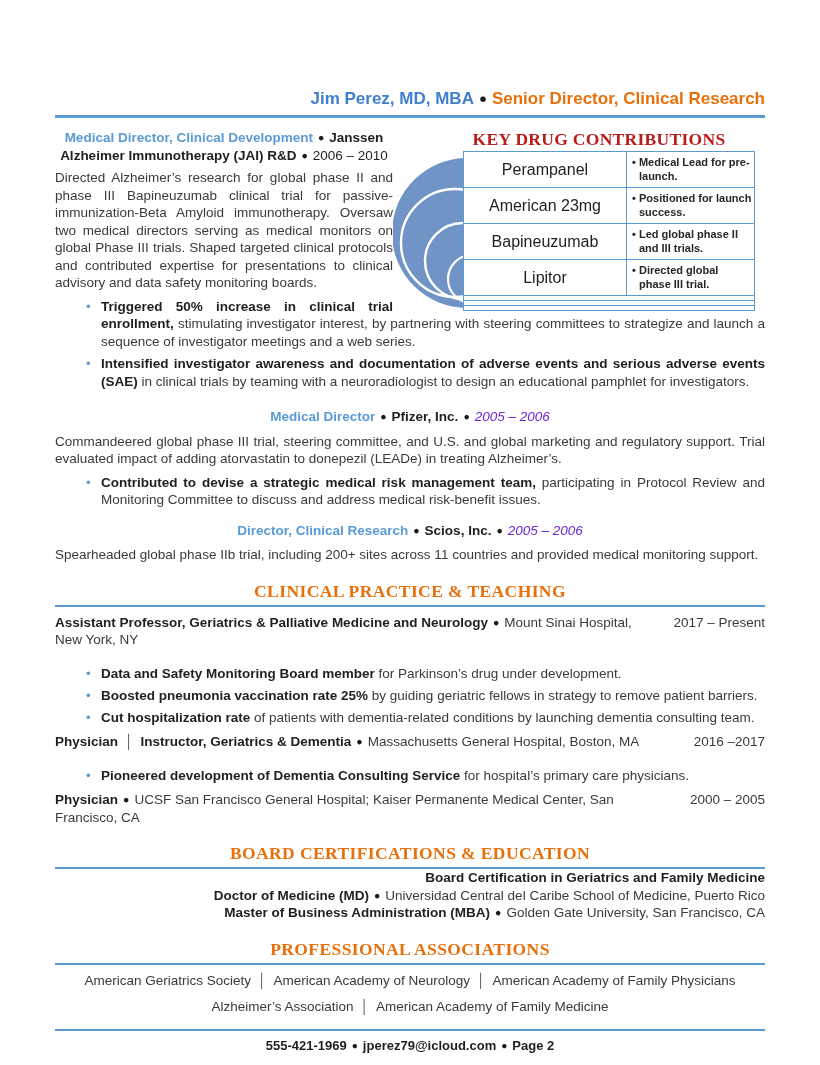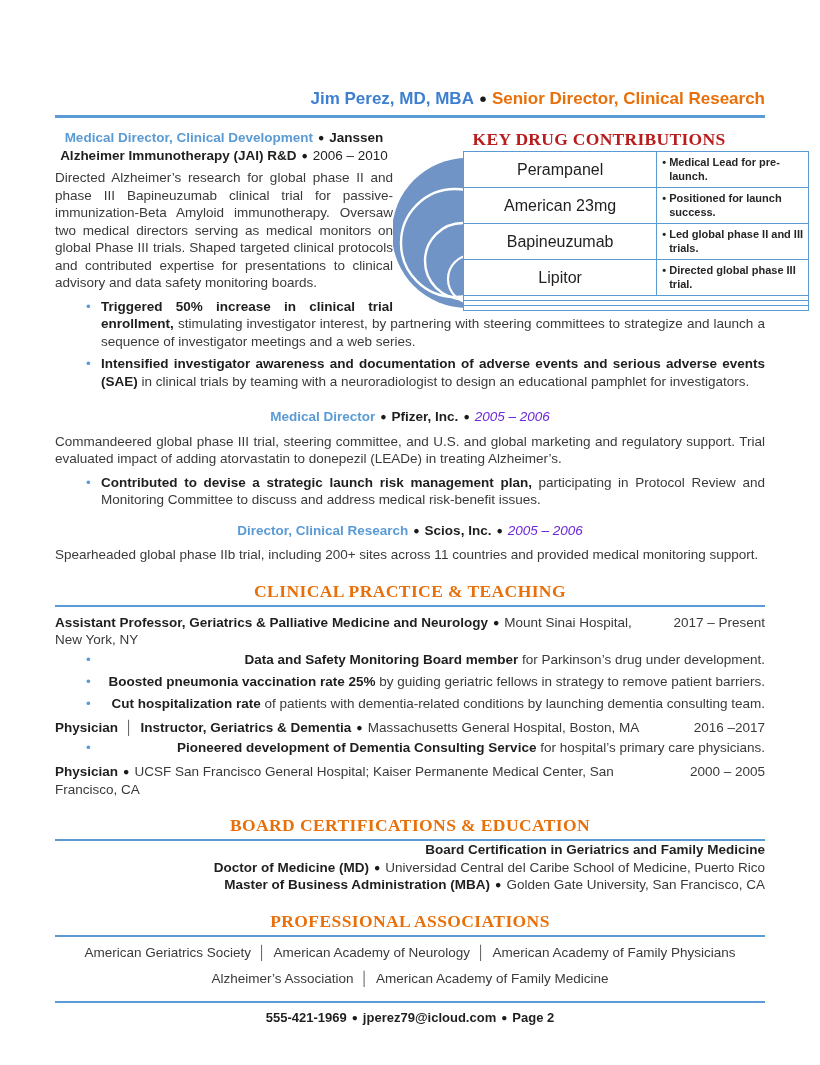--- a/index.html
+++ b/index.html
@@ -17,21 +17,21 @@
   .dot{color:#1a1a1a;margin:0 5px;font-size:0.78em;vertical-align:1px;}
   .rule{border:none;border-top:3px solid #5b9bd5;margin:5px 0 0 0;}
   .rule-thin{border:none;border-top:2.5px solid #5b9bd5;margin:3px 0 0 0;}
 
   
   .two-col{margin-top:11px;}
   .right-float{float:right;width:372px;position:relative;min-height:182px;}
   .kd-heading{font-family:"Liberation Serif",serif;font-weight:bold;font-size:17.5px;
     color:#b91c1c;text-align:center;padding-left:40px;line-height:20px;letter-spacing:.3px;}
   .drug-graphic{position:absolute;left:0;top:21px;width:160px;height:162px;z-index:0;}
-  table.kd{border-collapse:collapse;margin-left:70px;width:346px;position:relative;z-index:1;
+  table.kd{border-collapse:collapse;margin-left:70px;width:292px;position:relative;z-index:1;
     background:#fff;margin-top:2px;}
   table.kd td{border:1.5px solid #5b9bd5;background:#fff;vertical-align:middle;}
   td.drug{width:56%;text-align:center;font-size:16px;color:#1f1f1f;height:33px;}
   td.note{width:44%;font-size:11px;font-weight:600;color:#262626;line-height:13.5px;padding:2px 2px 2px 5px;}
   td.note .nb{position:relative;display:block;padding-left:7px;}
   td.note .nb::before{content:"•";position:absolute;left:0;top:0;}
   tr.thin td{height:4px;padding:0;}
 
   .jans-head{font-weight:bold;text-align:center;color:#1f1f1f;margin-bottom:5px;}
   .jans-head .jt{color:#5b9bd5;}
@@ -52,21 +52,21 @@
   
   .section{margin-top:16px;}
   .sec-heading{font-family:"Liberation Serif",serif;font-weight:bold;font-size:17.5px;
     color:#e8700a;text-align:center;letter-spacing:.4px;line-height:22px;}
 
   
   .pos-row{display:flex;margin-top:7px;color:#3a3a3a;}
   .pos-row .left{flex:1;}
   .pos-row .date{white-space:nowrap;margin-left:12px;}
   .pipe{color:#5a5a5a;margin:0 7px;font-weight:normal;}
-  ul.blts2{list-style:none;margin:2px 0 0 0;padding:0 0 0 46px;text-align:right;}
+  ul.blts2{list-style:none;margin:16px 0 0 0;padding:0 0 0 46px;}
   ul.blts2 li{position:relative;margin-bottom:4.5px;}
   ul.blts2 li::before{content:"•";position:absolute;left:-15px;color:#5b9bd5;}
 
   
   .center-line{text-align:right;}
   .assoc-line{text-align:center;margin-top:5px;line-height:21px;}
 
   
   .footer-text{text-align:center;font-weight:600;color:#1f1f1f;margin-top:6px;font-size:13px;}
 </style>
@@ -141,21 +141,21 @@
     </ul>
     <div class="clr"></div>
   </div>
 
   <div>
     <div class="job-center">
       <span class="jt">Medical Director</span><span class="dot">●</span><span>Pfizer, Inc.</span><span class="dot">●</span><span class="dates">2005 – 2006</span>
     </div>
     <p class="just">Commandeered global phase III trial, steering committee, and U.S. and global marketing and regulatory support. Trial evaluated impact of adding atorvastatin to donepezil (LEADe) in treating Alzheimer’s.</p>
     <ul class="blts">
-      <li><span class="b">Contributed to devise a strategic launch risk management plan,</span><span> participating in Protocol Review and Monitoring Committee to discuss and address medical risk-benefit issues.</span></li>
+      <li><span class="b">Contributed to devise a strategic medical risk management team,</span><span> participating in Protocol Review and Monitoring Committee to discuss and address medical risk-benefit issues.</span></li>
     </ul>
   </div>
 
   <div>
     <div class="job-center">
       <span class="jt">Director, Clinical Research</span><span class="dot">●</span><span>Scios, Inc.</span><span class="dot">●</span><span class="dates">2005 – 2006</span>
     </div>
     <p class="just" style="text-align:left">Spearheaded global phase IIb trial, including 200+ sites across 11 countries and provided medical monitoring support.</p>
   </div>
 

